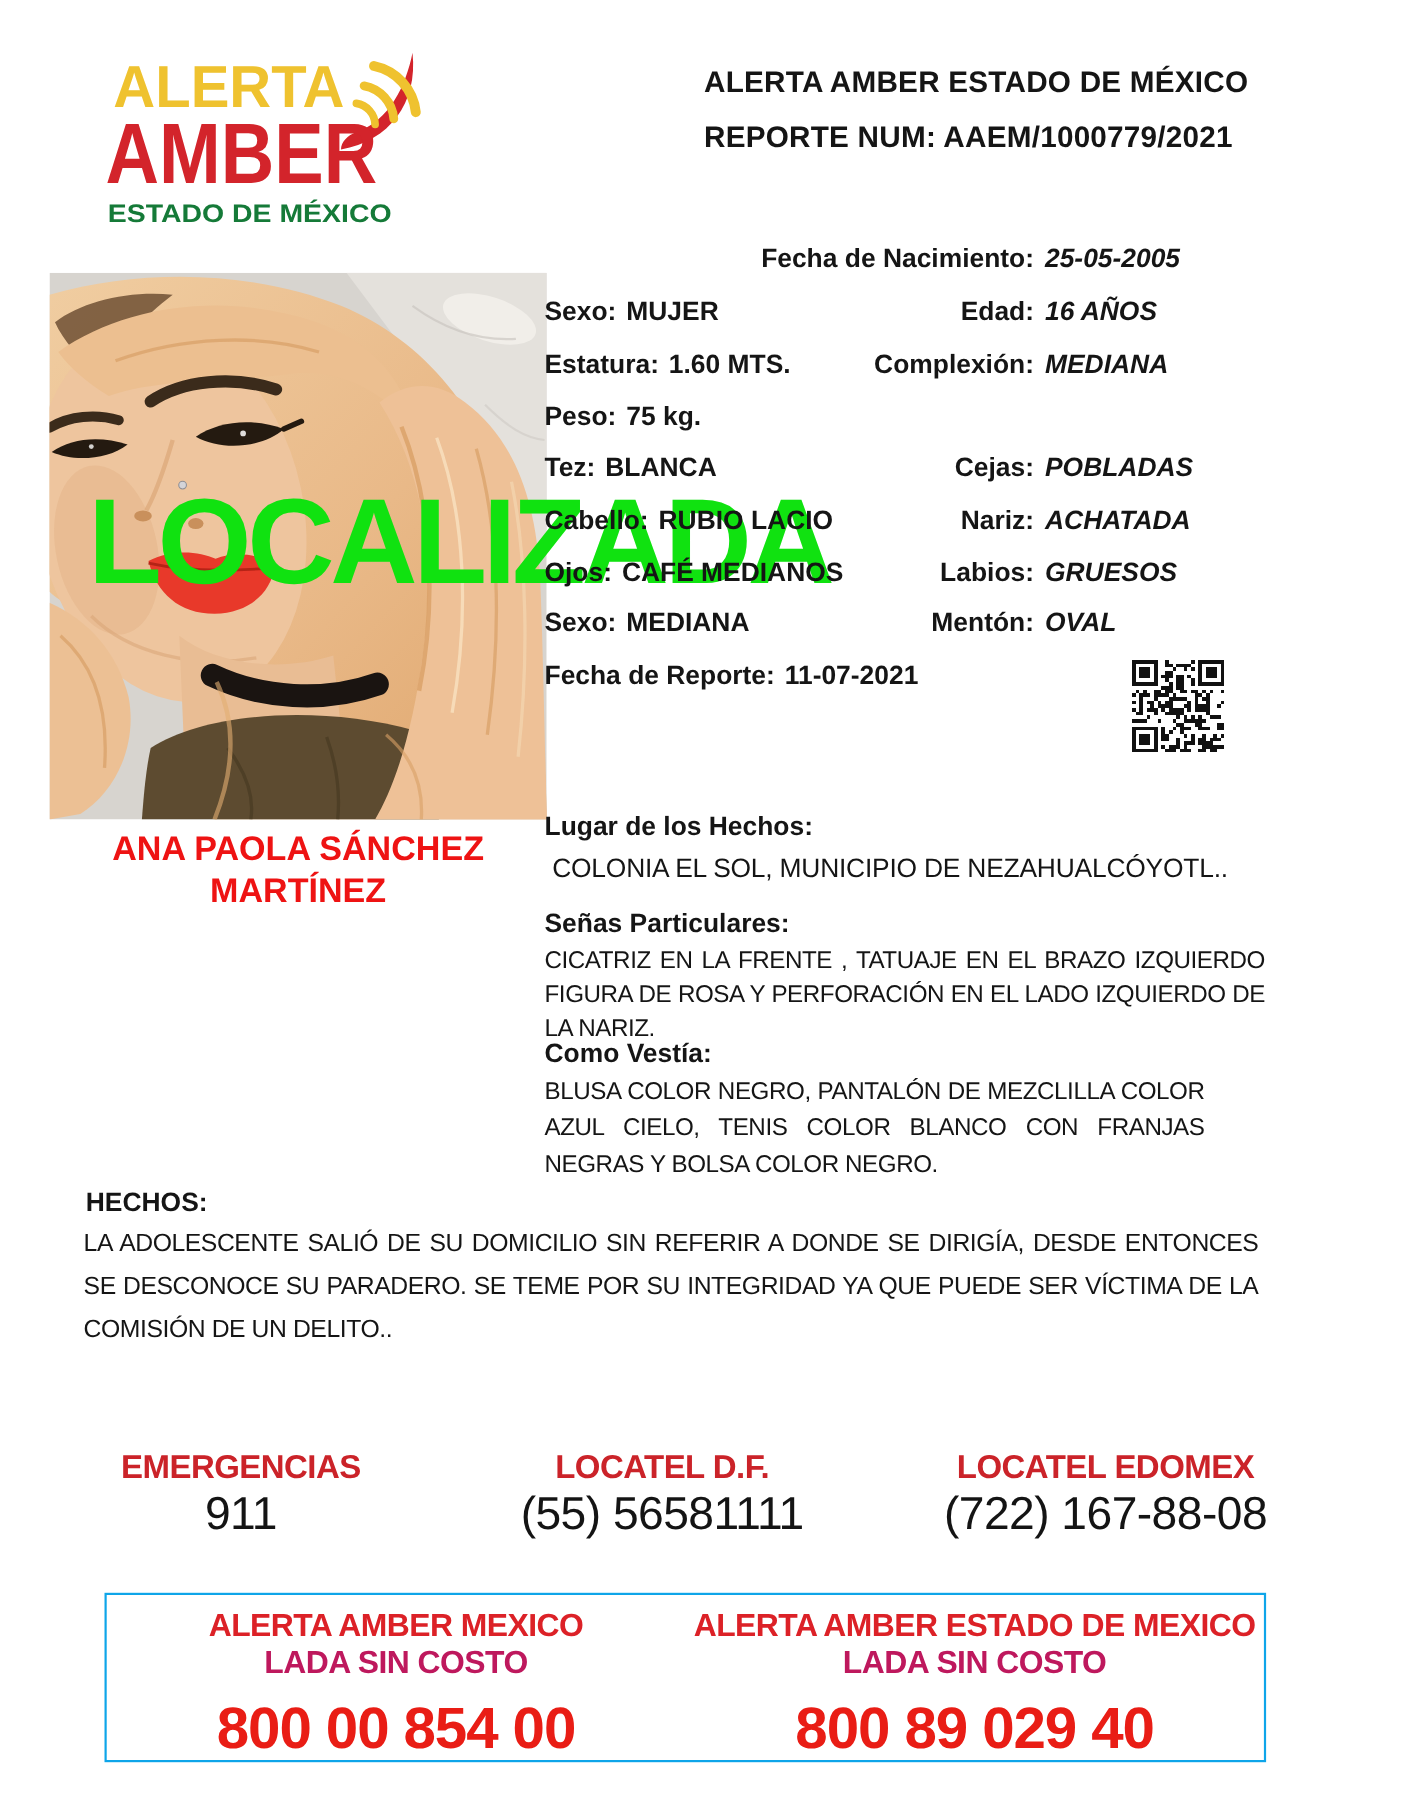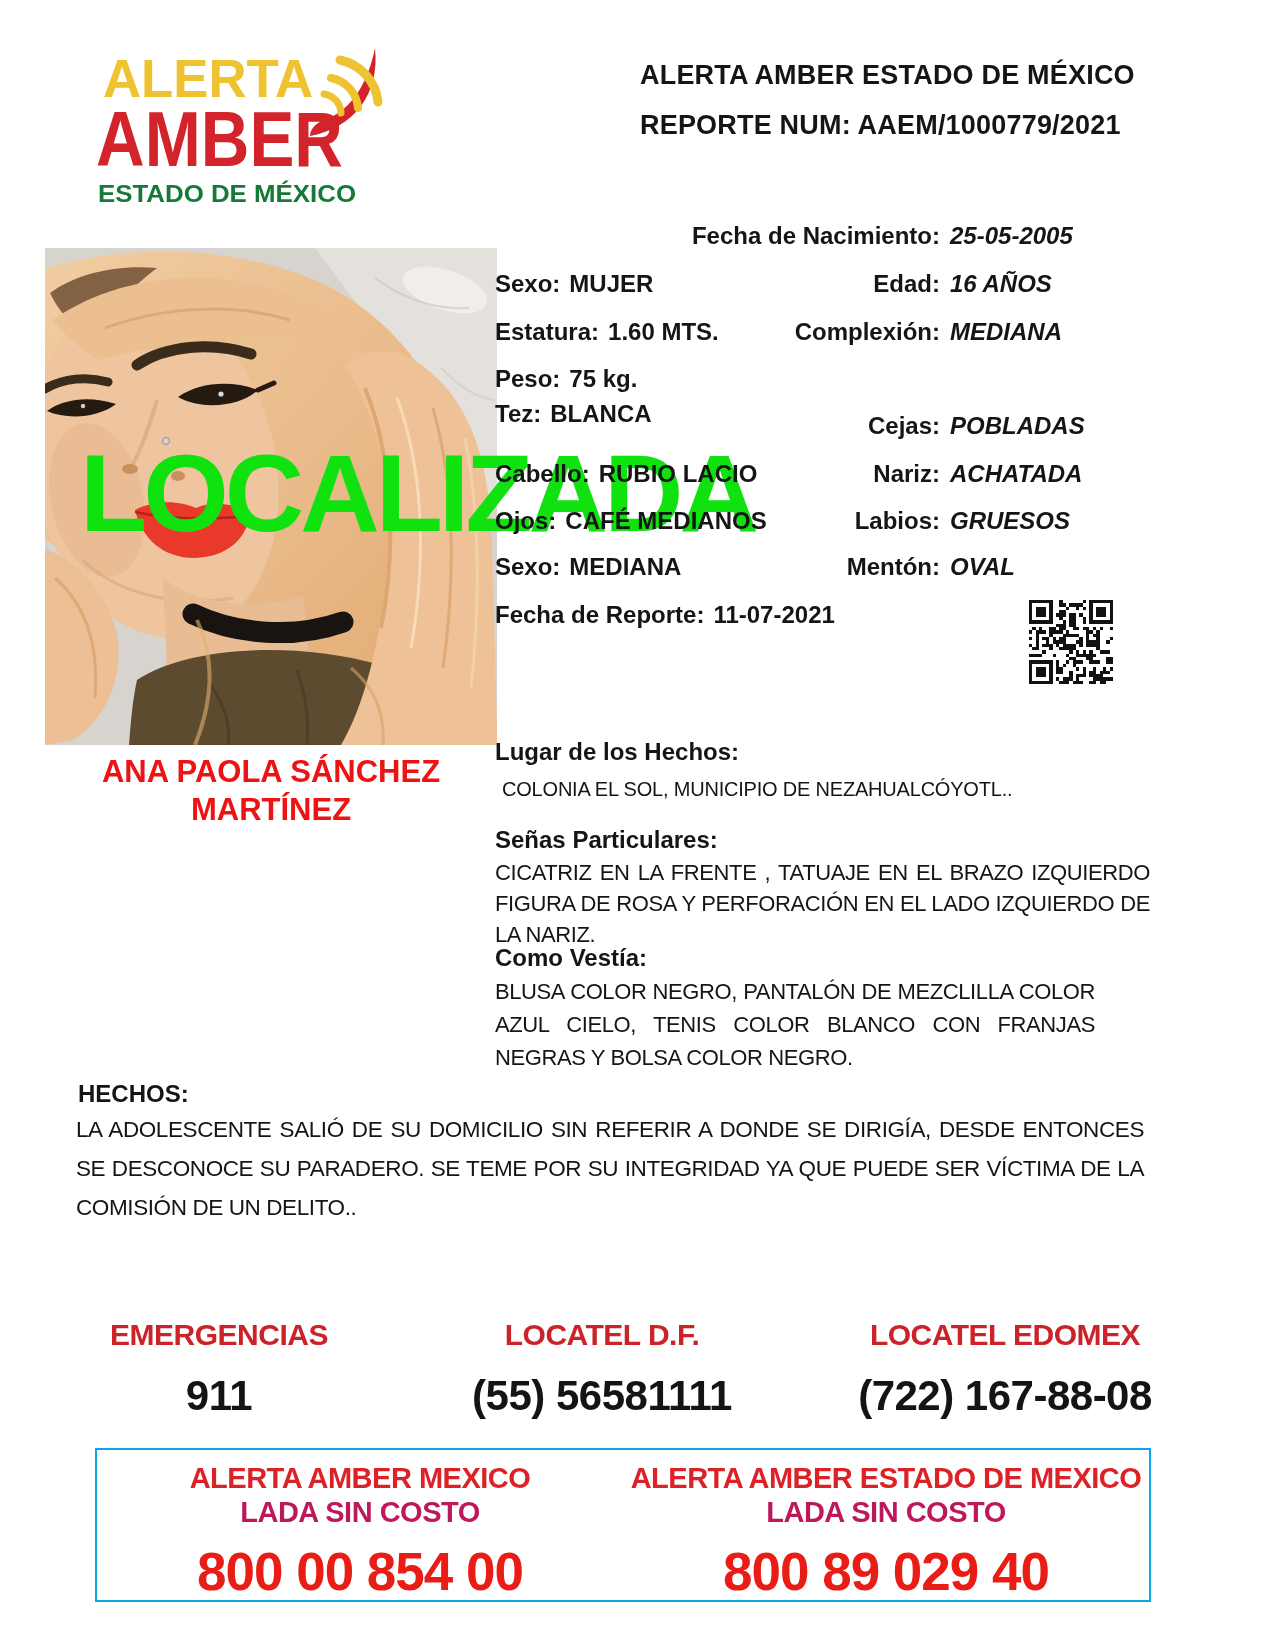--- a/index.html
+++ b/index.html
@@ -20,27 +20,27 @@
   .lcell{position:absolute;left:495px;font-size:24px;font-weight:bold;white-space:nowrap;z-index:4;}
   .lcell .val{margin-left:9px;}
   .rcell{position:absolute;left:620px;width:545px;font-size:24px;font-weight:bold;white-space:nowrap;z-index:4;}
   .rcell .lbl{display:inline-block;width:320px;text-align:right;}
   .rcell .val{margin-left:10px;font-style:italic;}
   .qr{position:absolute;left:1029px;top:600px;width:84px;height:84px;z-index:4;}
   
   .sec-label{position:absolute;font-size:24px;font-weight:bold;z-index:4;white-space:nowrap;}
   .sec-text{position:absolute;font-size:22px;line-height:31px;letter-spacing:-0.4px;z-index:4;}
   .just{text-align:justify;}
-  .lugar-val{font-size:20px;letter-spacing:-0.2px;}
+  .lugar-val{font-size:24px;letter-spacing:-0.2px;}
   .vestia{line-height:33px;}
   .hechos{line-height:39px;font-size:22.5px;}
   
   .contact{position:absolute;top:1318px;text-align:center;z-index:4;}
   .c-label{font-size:30px;font-weight:bold;color:#cb2329;letter-spacing:-0.5px;}
-  .c-number{font-size:42px;font-weight:bold;color:#141414;margin-top:20px;letter-spacing:-0.5px;}
+  .c-number{font-size:42px;font-weight:normal;color:#141414;margin-top:0;letter-spacing:-0.5px;}
   
   .hotline-box{position:absolute;left:95px;top:1448px;width:1052px;height:150px;border:2px solid #0ea5e9;
                display:flex;z-index:4;background:#fff;}
   .hl{flex:1;text-align:center;padding-top:12px;}
   .hl-title{font-size:29px;font-weight:bold;color:#dc2127;letter-spacing:-0.5px;white-space:nowrap;}
   .hl-sub{font-size:29px;font-weight:bold;color:#be185d;margin-top:1px;letter-spacing:-0.5px;}
   .hl-num{font-size:53px;font-weight:bold;color:#e91d15;margin-top:12px;letter-spacing:-1px;white-space:nowrap;}
 </style>
 </head>
 <body>
@@ -147,21 +147,21 @@
     <span class="lbl">Estatura:</span><span class="val">1.60 MTS.</span>
   </div>
   <div class="rcell" style="top:318px">
     <span class="lbl">Complexión:</span><span class="val">MEDIANA</span>
   </div>
 
   <div class="lcell" style="top:365px">
     <span class="lbl">Peso:</span><span class="val">75 kg.</span>
   </div>
 
-  <div class="lcell" style="top:400px">
+  <div class="lcell" style="top:412px">
     <span class="lbl">Tez:</span><span class="val">BLANCA</span>
   </div>
   <div class="rcell" style="top:412px">
     <span class="lbl">Cejas:</span><span class="val">POBLADAS</span>
   </div>
 
   <div class="lcell" style="top:460px">
     <span class="lbl">Cabello:</span><span class="val">RUBIO LACIO</span>
   </div>
   <div class="rcell" style="top:460px">

